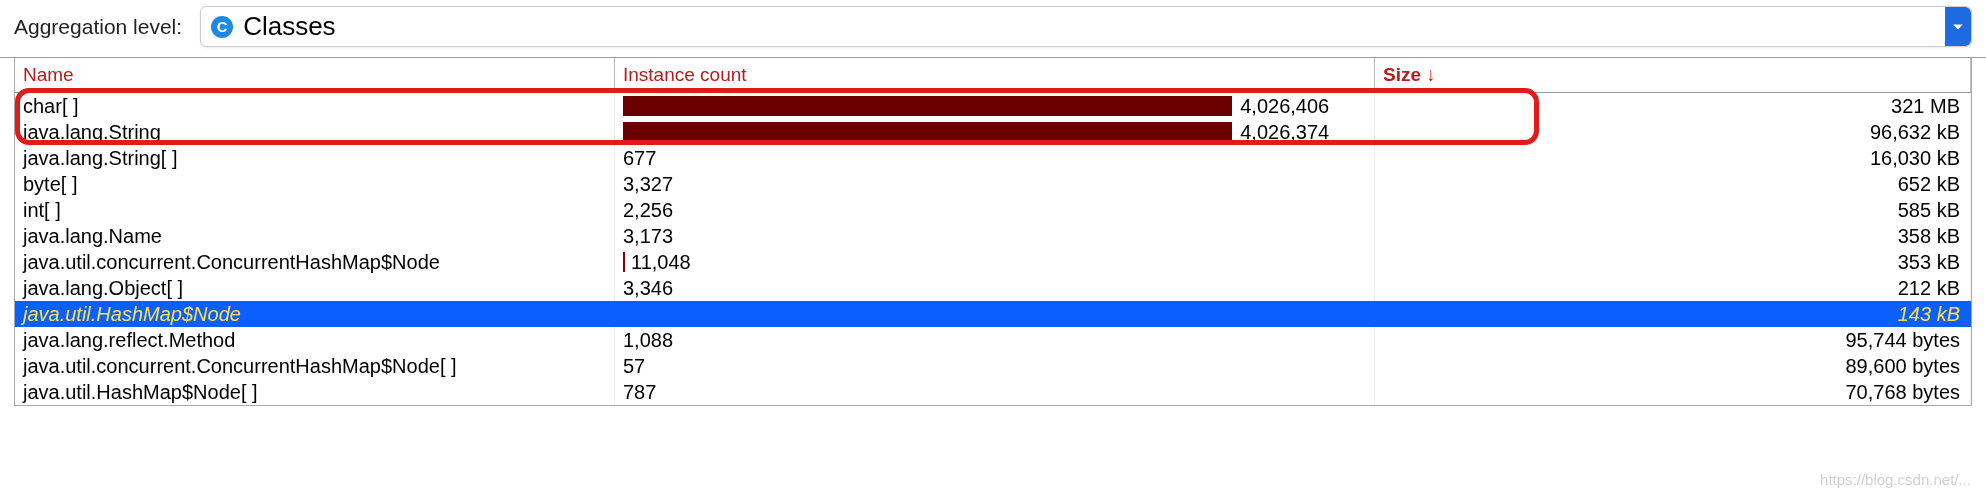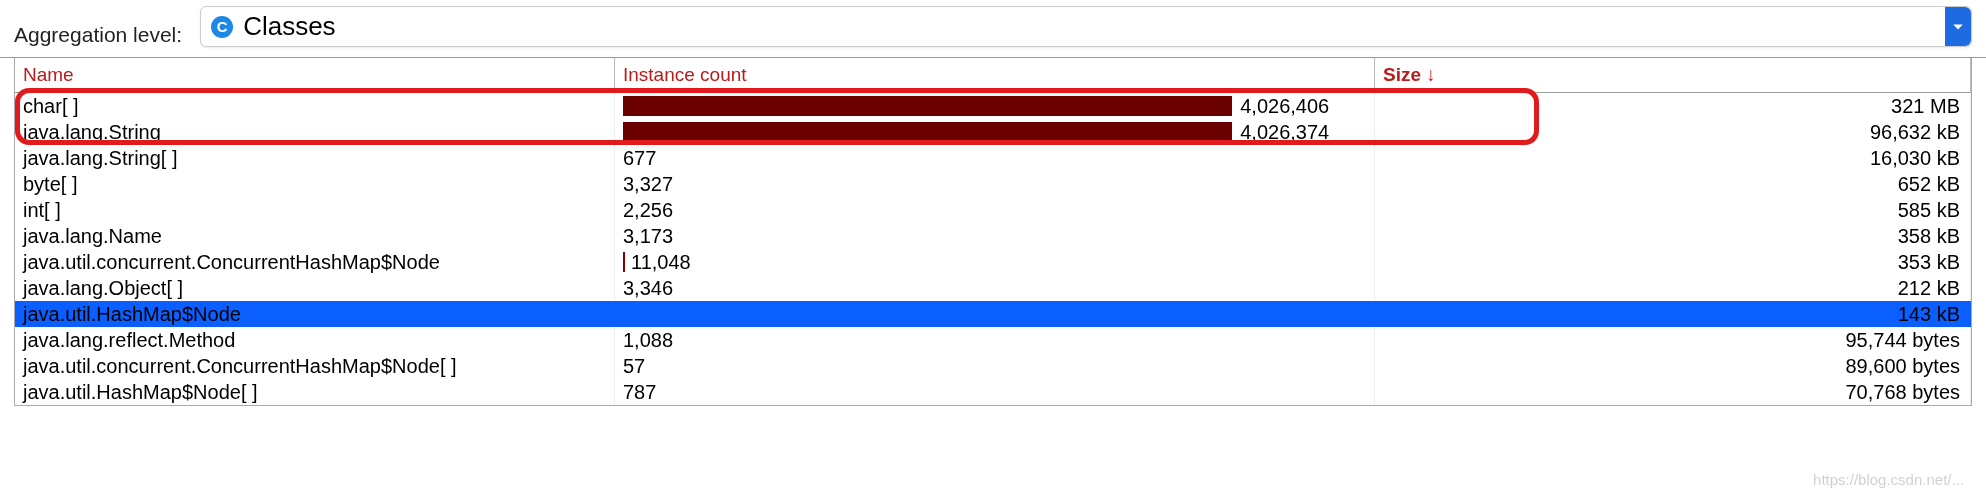--- a/index.html
+++ b/index.html
@@ -1,20 +1,20 @@
 <!DOCTYPE html>
 <html><head>
   <meta charset="utf-8">
   <style>
     * { margin: 0; padding: 0; box-sizing: border-box; }
     body { font-family: -apple-system, BlinkMacSystemFont, "Segoe UI", Arial, sans-serif; font-size: 19px; color: #000; background: #fff; }
     
     .toolbar {
       display: flex;
-      align-items: flex-end;
+      align-items: center;
       padding: 6px 14px 10px 14px;
       gap: 18px;
       border-bottom: 1px solid #999;
     }
     .toolbar-label {
       font-size: 21px;
       color: #222;
     }
     .combo {
       flex: 1;
@@ -81,34 +81,34 @@
     .cell-size { flex: 1; text-align: right; padding-right: 10px; }
     .bar {
       height: 20px;
       background: #6b0000;
       margin-right: 8px;
     }
     .tick {
       width: 2px; height: 20px; background: #8a0000; margin-right: 6px;
     }
     .count-val { }
-    .row.selected { background: #0b5fff; color: #000000; }
+    .row.selected { background: #0b5fff; color: #fde047; font-style: italic; }
     .row.selected .cell { border-right-color: #0b5fff; }
 
     .highlight-box {
       position: absolute;
       border: 5px solid #E11B1B;
       border-radius: 14px;
       pointer-events: none;
       z-index: 50;
     }
 
     .watermark {
       position: absolute;
-      right: 22px;
+      right: 15px;
       bottom: 12px;
       color: rgba(120,120,120,0.35);
       font-size: 15px;
       pointer-events: none;
       text-align: center;
     }
     .wrap { position: relative; width: 1986px; height: 500px; overflow: hidden; }
   </style>
 </head>
 <body>

